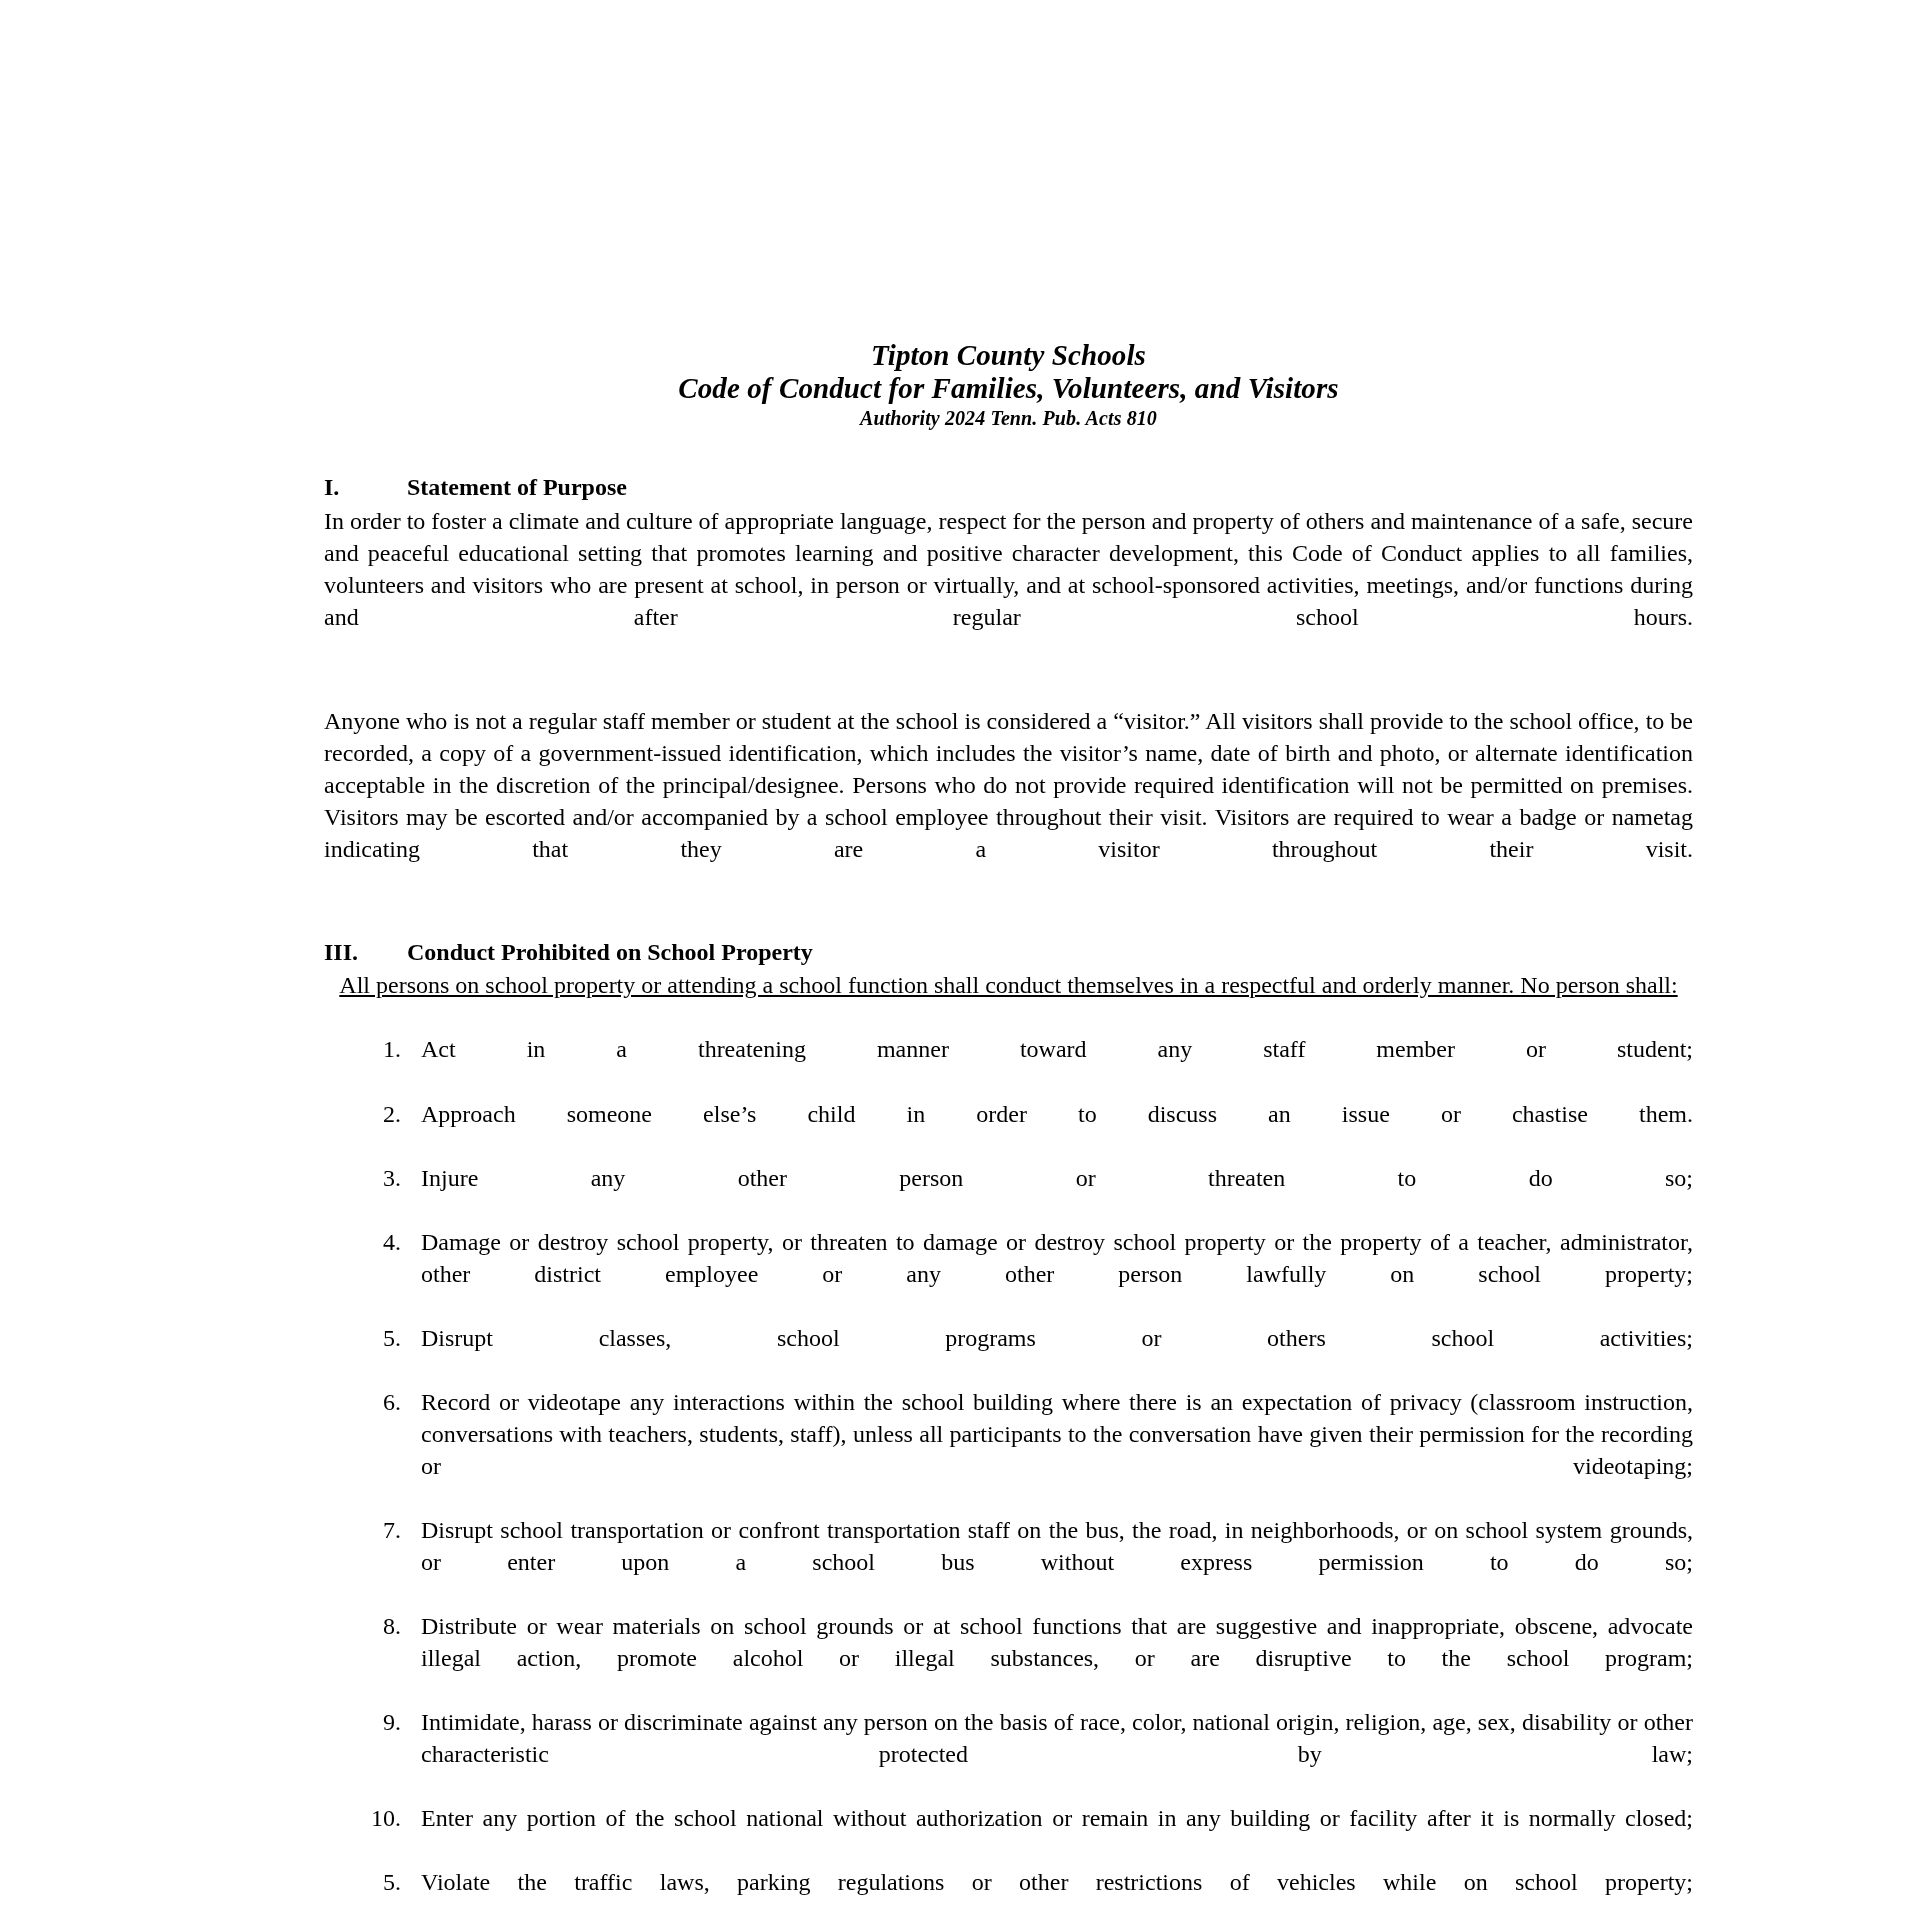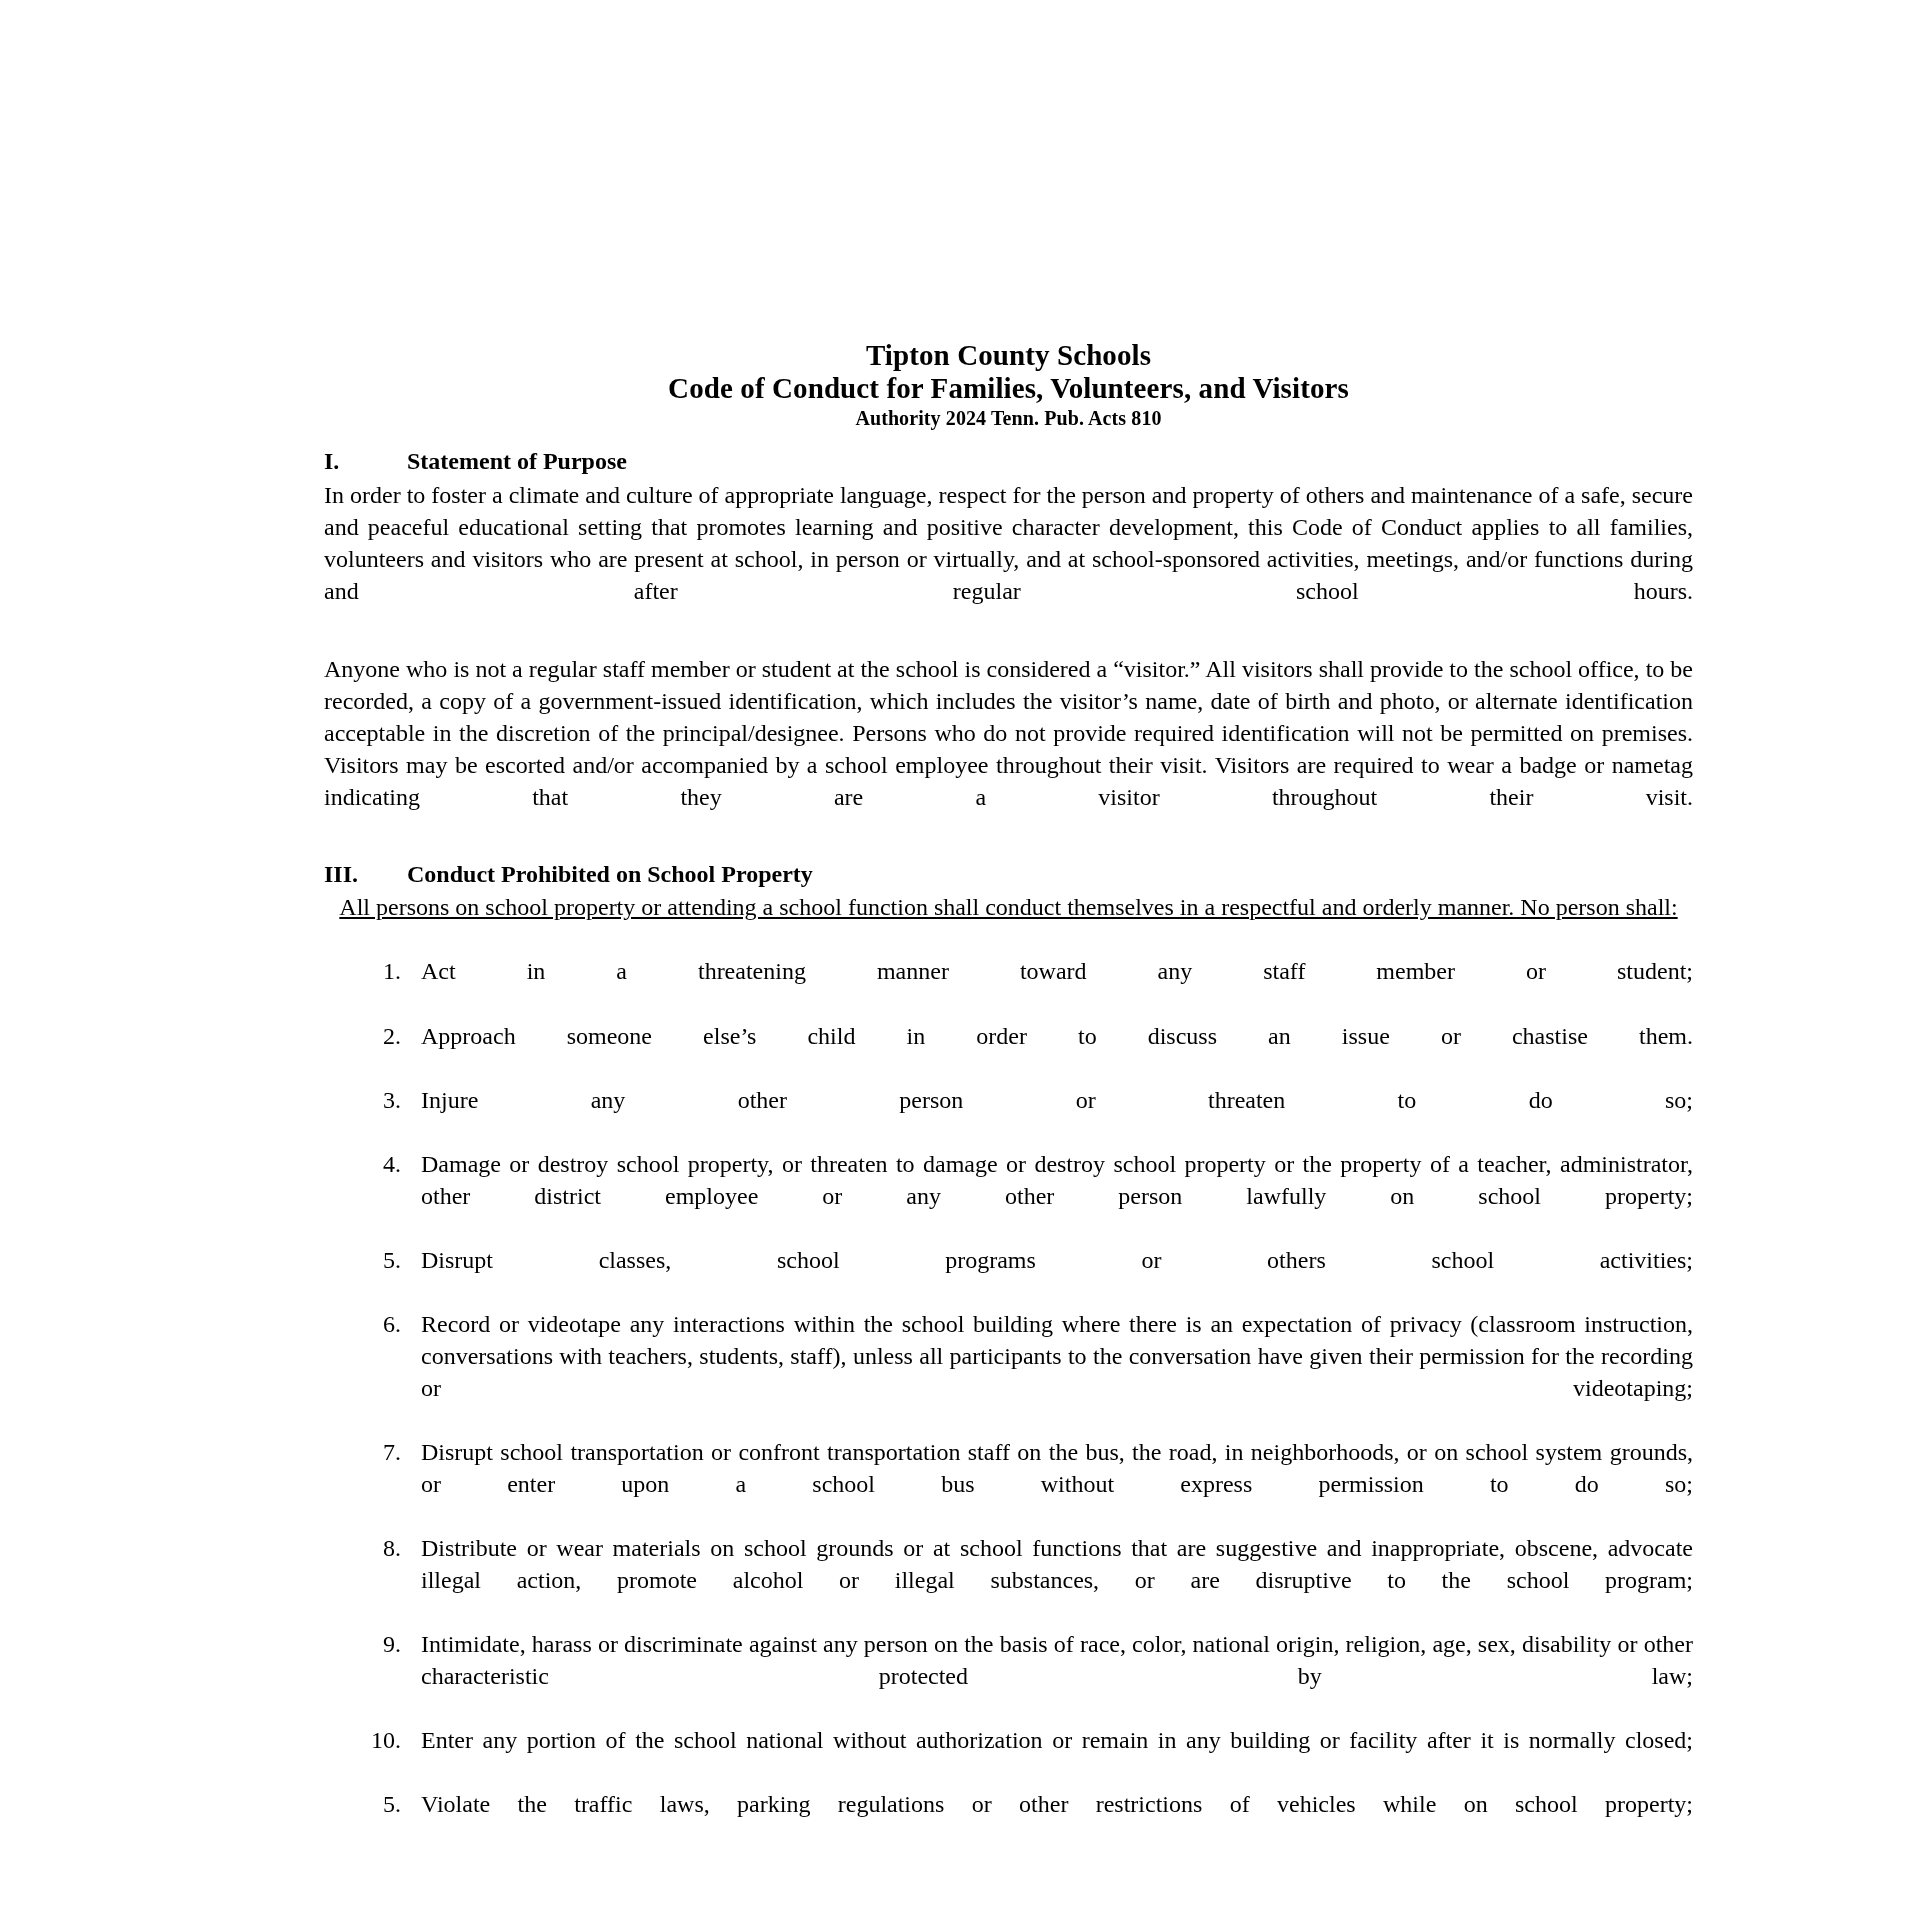--- a/index.html
+++ b/index.html
@@ -28,38 +28,39 @@
     position: absolute;
     left: 324px;
     top: 0;
     width: 1369px;
   }
 
   
   .title-block {
     margin-top: 339px;
     text-align: center;
+    font-style: italic;
   }
   .title-line-1,
   .title-line-2 {
     font-weight: bold;
     font-size: 29px;
     line-height: 1.14;
     letter-spacing: 0.1px;
   }
   .title-line-3 {
     font-weight: bold;
     font-size: 20px;
     line-height: 1.35;
     letter-spacing: 0.1px;
   }
 
   
   .section {
-    margin-top: 14px;
+    margin-top: 40px;
   }
   .section-heading {
     font-weight: bold;
     font-size: 24px;
     line-height: 1.32;
     white-space: pre;
   }
   .section-heading .numeral {
     display: inline-block;
     width: 83px;

